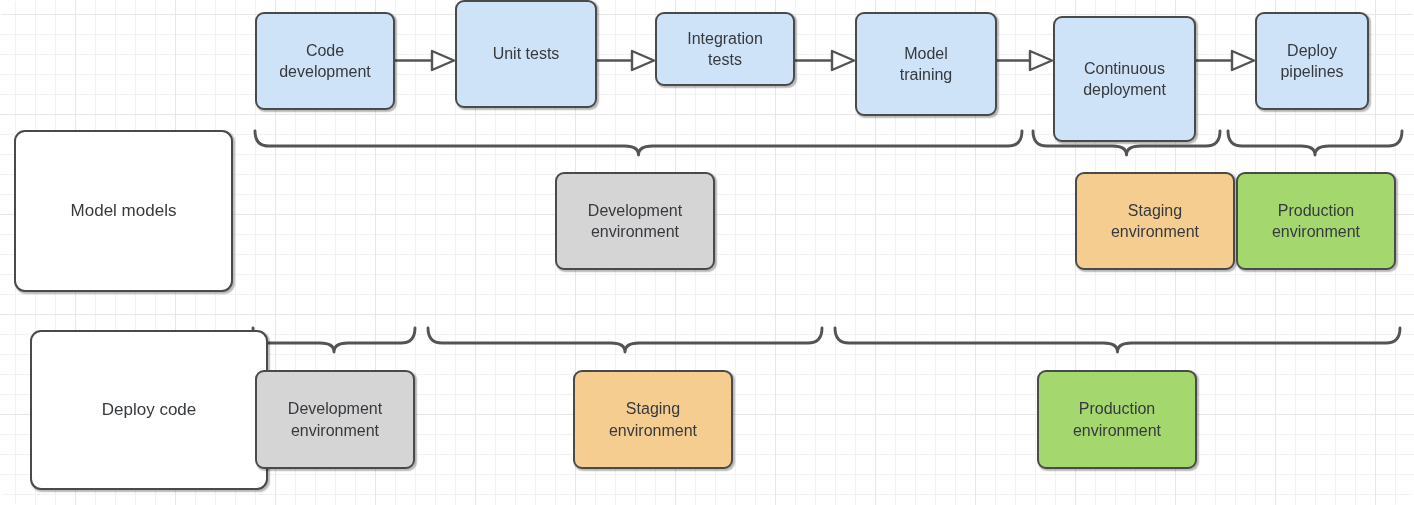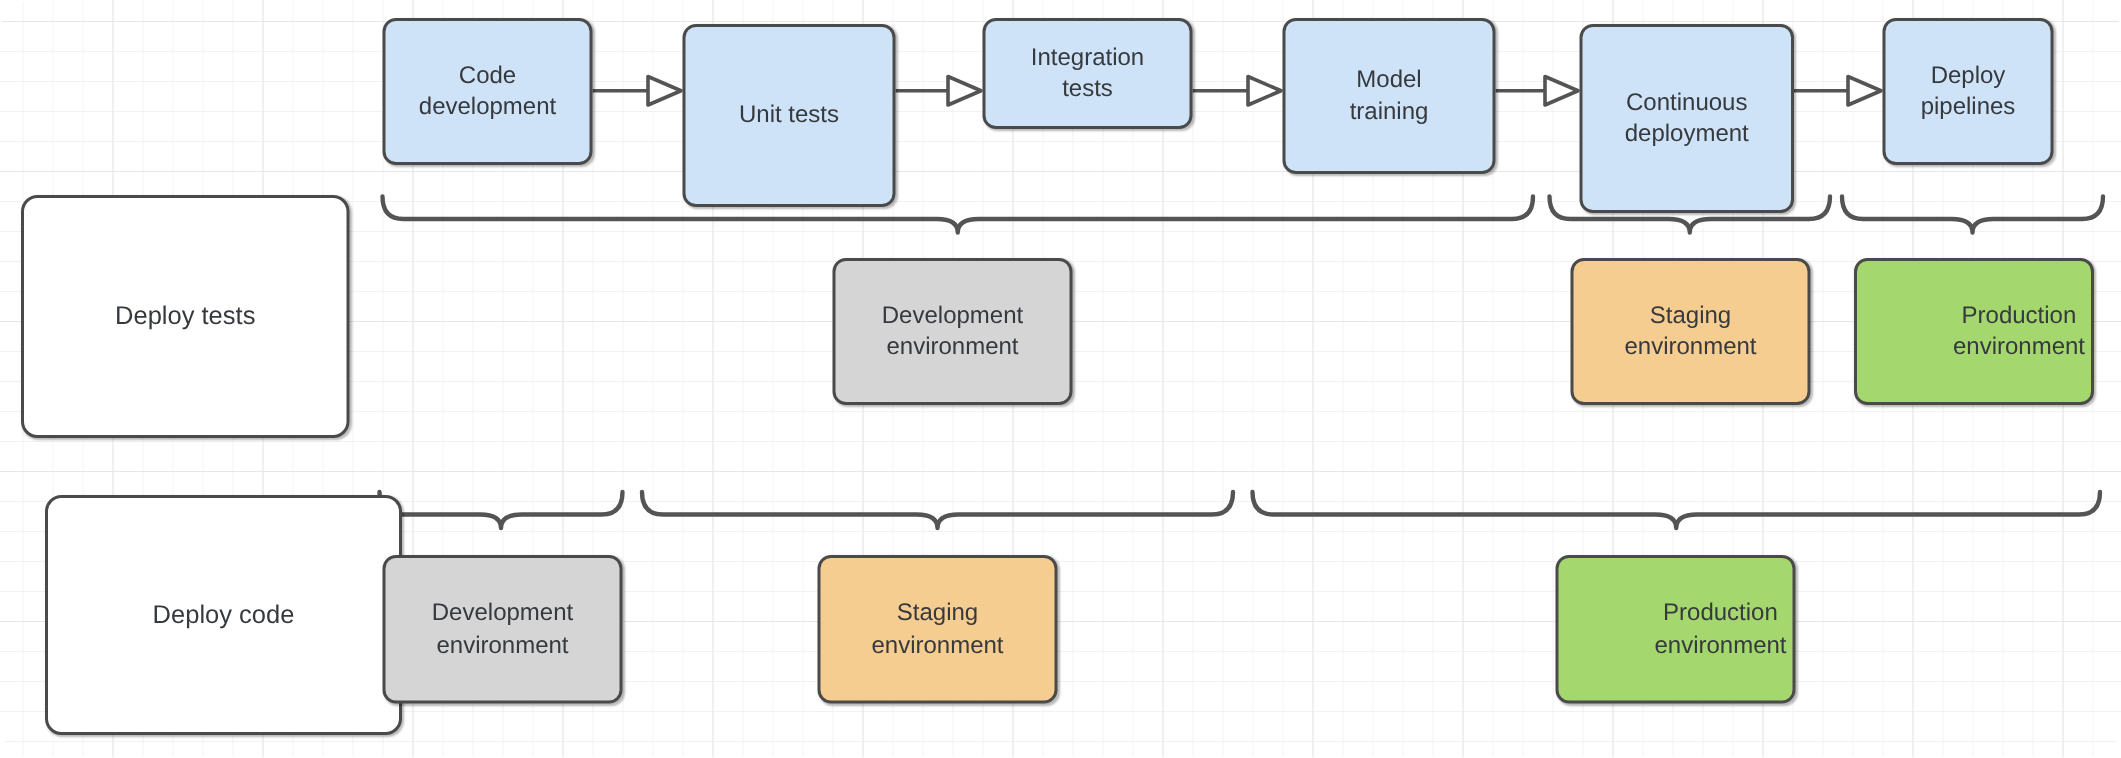--- a/index.html
+++ b/index.html
@@ -25,22 +25,22 @@
     border-radius:9px;
     display:flex;align-items:center;justify-content:center;
     text-align:center;
     color:var(--text,#36393d);
     font-size:16px;line-height:1.32;
     box-shadow:1.2px 1.2px 1.5px rgba(0,0,0,0.28);
   }
   .node .label{white-space:pre-line;padding:0 4px;}
   .node--step{background:var(--step-fill,#cfe3f8);}
   .node--dev{background:var(--development-fill,#d6d6d6);}
-  .node--staging{background:var(--staging-fill,#f6cd90);}
-  .node--prod{background:var(--production-fill,#a4d86e);justify-content:flex-end;}
+  .node--staging{background:var(--staging-fill,#f6cd90);margin-left:28px;}
+  .node--prod{background:var(--production-fill,#a4d86e);}
   .node--lane{background:#ffffff;border-radius:11px;font-size:17px;}
   .overlay{position:absolute;left:0;top:0;pointer-events:none;}
   .connector-line{stroke:var(--connector,#545454);stroke-width:2.4;fill:none;}
   .arrow-head{stroke:var(--connector,#545454);stroke-width:2.4;fill:#ffffff;stroke-linejoin:round;}
   .brace{stroke:var(--connector,#545454);stroke-width:2.9;fill:none;stroke-linecap:round;stroke-linejoin:round;}
 </style>
 </head>
 <body>
 
 <div class="canvas">
@@ -74,42 +74,42 @@
 
     <path class="brace" d="M253 328 Q253 343 267 343 L320 343 Q334 343 334 352 Q334 343 348 343 L401 343 Q415 343 415 328"></path>
     <path class="brace" d="M428 328 Q428 343 442 343 L611 343 Q625 343 625 352 Q625 343 639 343 L808 343 Q822 343 822 328"></path>
     <path class="brace" d="M835 328 Q835 343 849 343 L1103.5 343 Q1117.5 343 1117.5 352 Q1117.5 343 1131.5 343 L1386 343 Q1400 343 1400 328"></path>
   </svg>
 
   <div class="node node--step" style="left:255px;top:12px;width:140px;height:98px">
     <span class="label">Code
 development</span>
   </div>
-  <div class="node node--step" style="left:455px;top:16px;width:142px;height:122px">
+  <div class="node node--step" style="left:455px;top:0;width:142px;height:108px">
     <span class="label">Unit tests</span>
   </div>
   <div class="node node--step" style="left:655px;top:12px;width:140px;height:74px">
     <span class="label">Integration
 tests</span>
   </div>
   <div class="node node--step" style="left:855px;top:12px;width:142px;height:104px">
     <span class="label">Model
 training</span>
   </div>
   <div class="node node--step" style="left:1053px;top:16px;width:143px;height:126px">
     <span class="label">Continuous
 deployment</span>
   </div>
   <div class="node node--step" style="left:1255px;top:12px;width:114px;height:98px">
     <span class="label">Deploy
 pipelines</span>
   </div>
 
   <div class="node node--lane" style="left:14px;top:130px;width:219px;height:162px">
-    <span class="label">Deploy tests</span>
+    <span class="label">Model models</span>
   </div>
   <div class="node node--lane" style="left:30px;top:330px;width:238px;height:160px">
     <span class="label">Deploy code</span>
   </div>
 
   <div class="node node--dev" style="left:555px;top:172px;width:160px;height:98px">
     <span class="label">Development
 environment</span>
   </div>
   <div class="node node--staging" style="left:1047px;top:172px;width:160px;height:98px">

